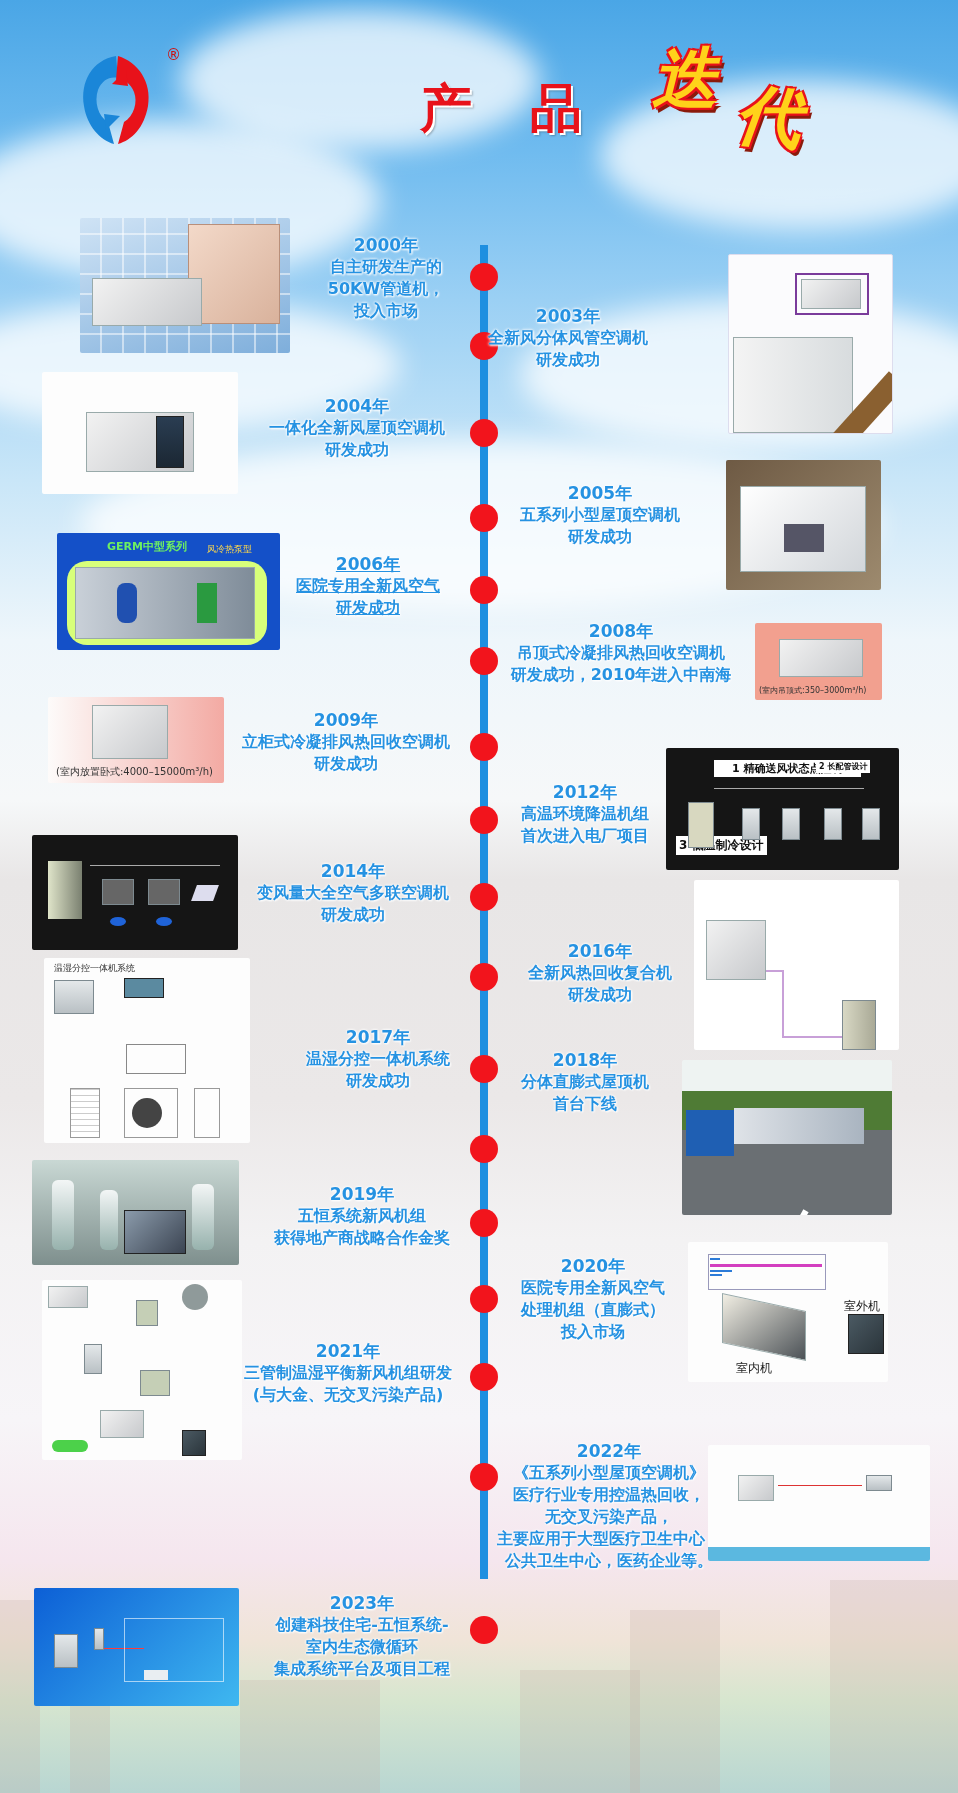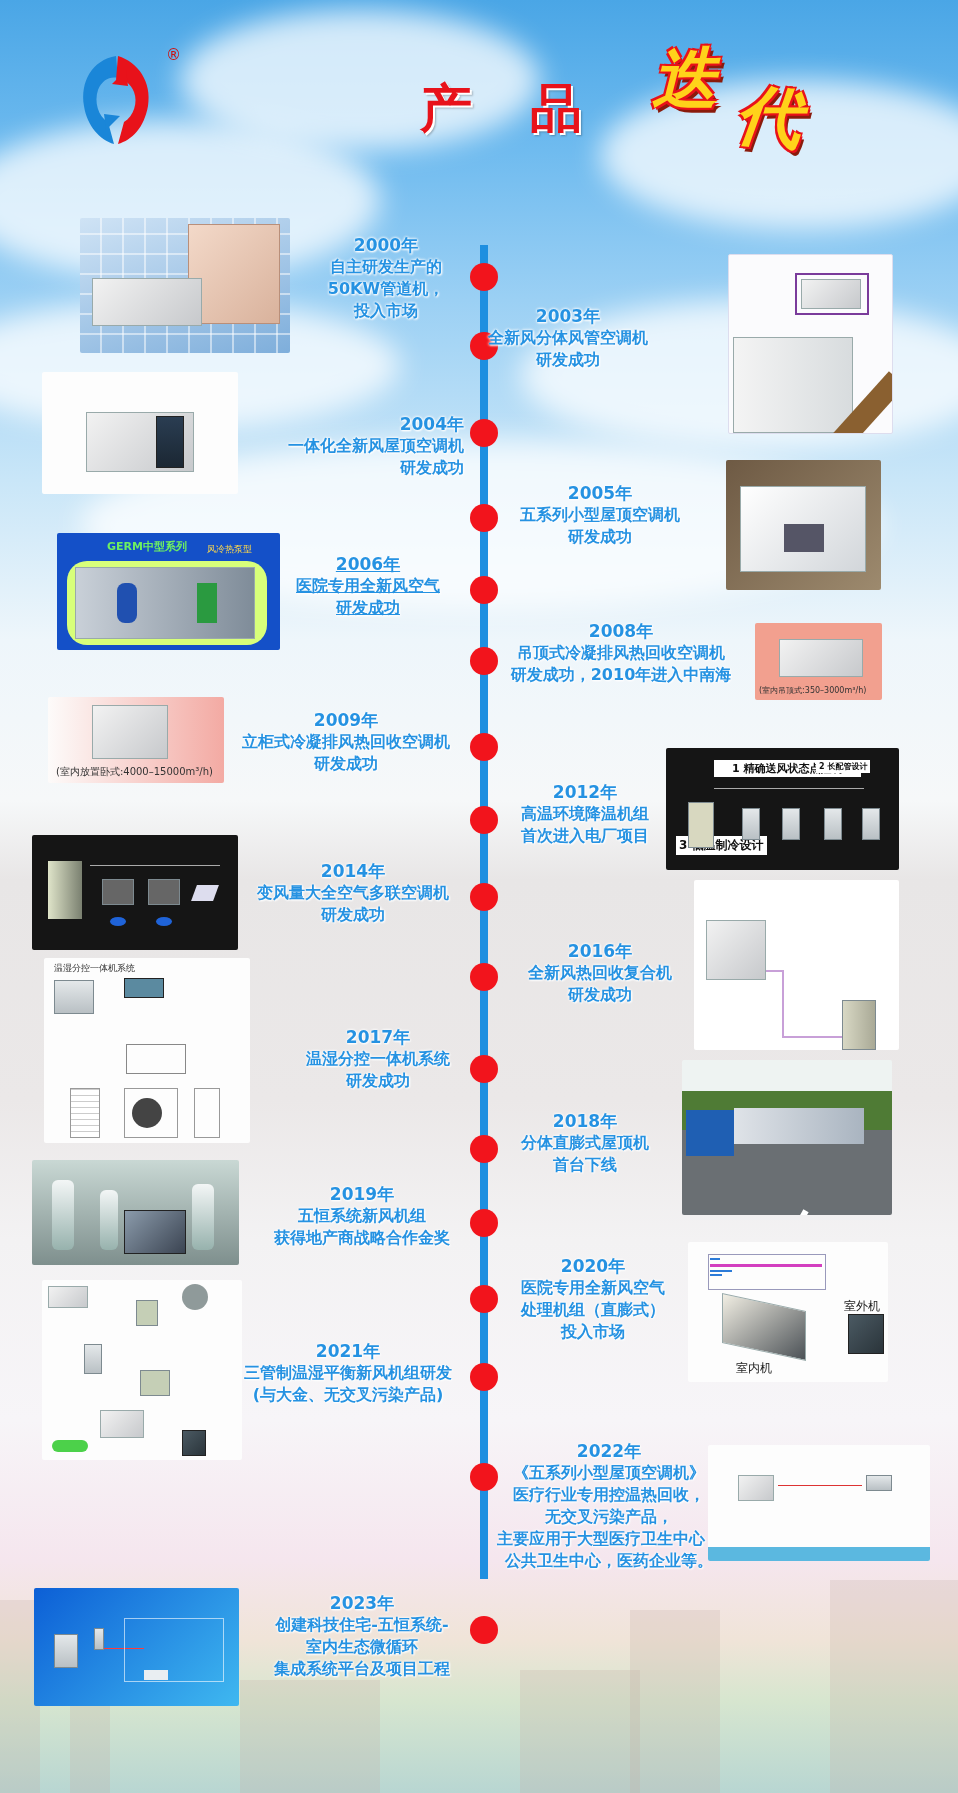--- a/index.html
+++ b/index.html
@@ -101,21 +101,21 @@
   <span class="ln yr">2000年</span>
   <span class="ln">自主研发生产的</span>
   <span class="ln">50KW管道机，</span>
   <span class="ln">投入市场</span>
 </div>
 <div class="event" style="left:468px;top:305px;width:200px;">
   <span class="ln yr">2003年</span>
   <span class="ln">全新风分体风管空调机</span>
   <span class="ln">研发成功</span>
 </div>
-<div class="event" style="left:250px;top:413px;width:214px;text-align:right;">
+<div class="event" style="left:250px;top:395px;width:214px;">
   <span class="ln yr">2004年</span>
   <span class="ln">一体化全新风屋顶空调机</span>
   <span class="ln">研发成功</span>
 </div>
 <div class="event" style="left:500px;top:482px;width:200px;">
   <span class="ln yr">2005年</span>
   <span class="ln">五系列小型屋顶空调机</span>
   <span class="ln">研发成功</span>
 </div>
 <div class="event" style="left:272px;top:553px;width:192px;text-decoration:underline;">
@@ -146,21 +146,21 @@
 <div class="event" style="left:510px;top:940px;width:180px;">
   <span class="ln yr">2016年</span>
   <span class="ln">全新风热回收复合机</span>
   <span class="ln">研发成功</span>
 </div>
 <div class="event" style="left:290px;top:1026px;width:176px;">
   <span class="ln yr">2017年</span>
   <span class="ln">温湿分控一体机系统</span>
   <span class="ln">研发成功</span>
 </div>
-<div class="event" style="left:500px;top:1110px;width:170px;text-align:center;">
+<div class="event" style="left:500px;top:1049px;width:170px;text-align:center;">
   <span class="ln yr">2018年</span>
   <span class="ln">分体直膨式屋顶机</span>
   <span class="ln">首台下线</span>
 </div>
 <div class="event" style="left:258px;top:1183px;width:208px;">
   <span class="ln yr">2019年</span>
   <span class="ln">五恒系统新风机组</span>
   <span class="ln">获得地产商战略合作金奖</span>
 </div>
 <div class="event" style="left:508px;top:1255px;width:170px;">

